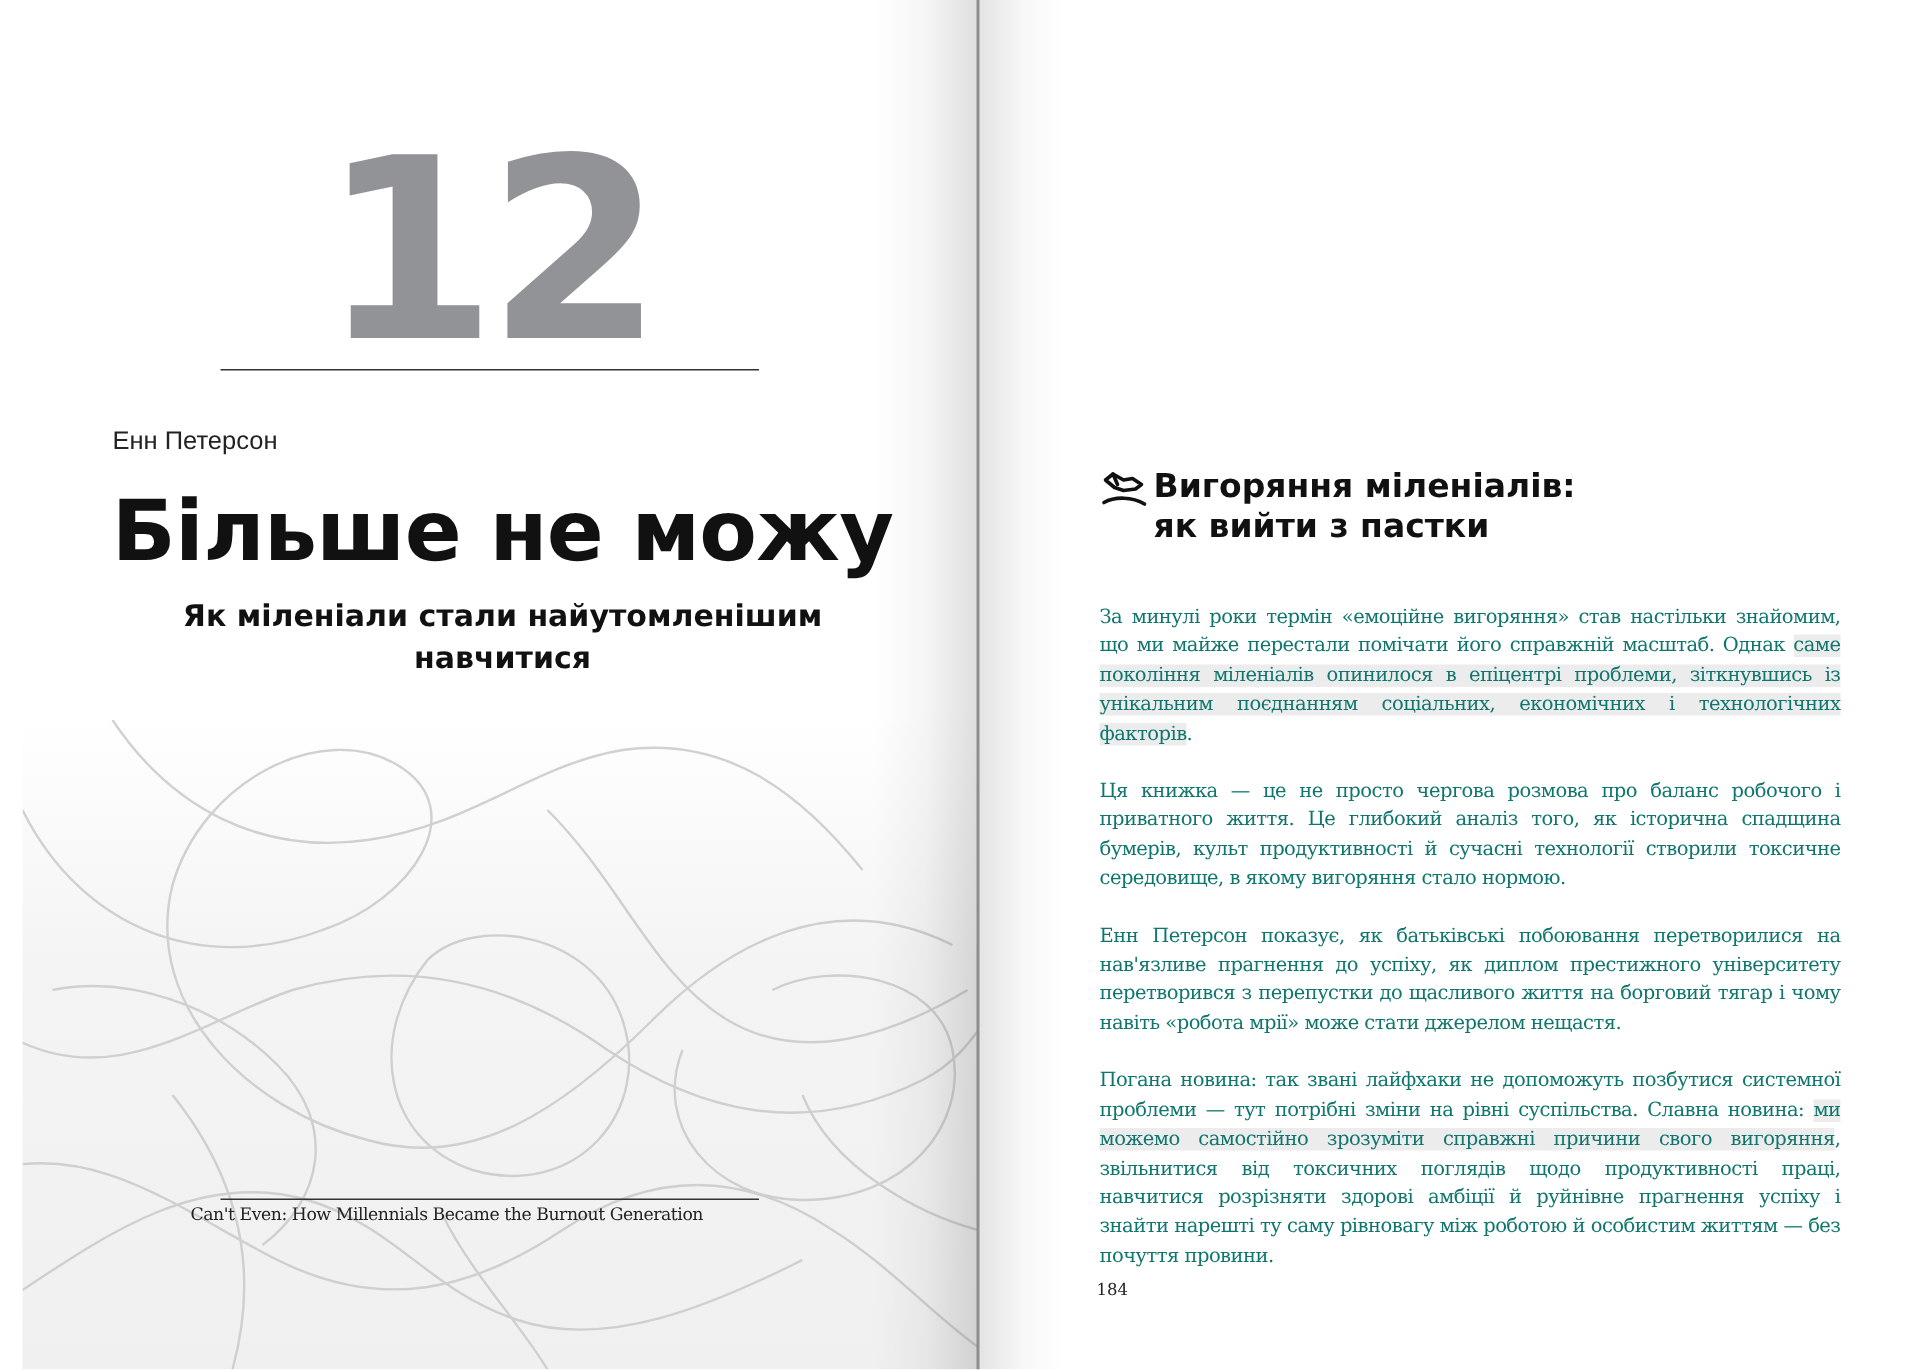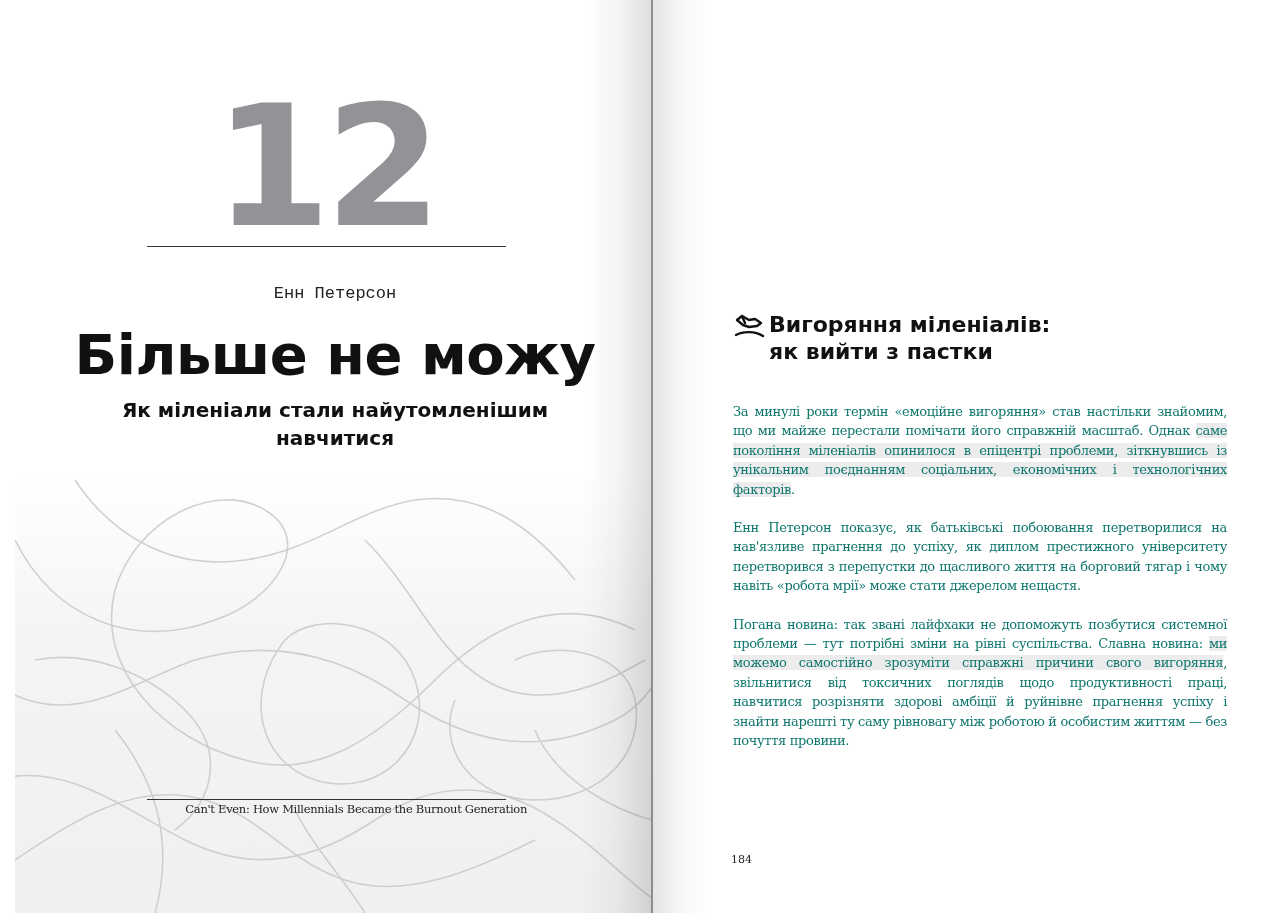--- a/index.html
+++ b/index.html
@@ -30,35 +30,35 @@
     }
     .swirls { position: absolute; left: 0; top: 480px; width: 637px; height: 433px; }
 
     .chapter-number {
       position: absolute; left: 130px; top: 92px; width: 360px; text-align: center;
       font-family: "DejaVu Sans", sans-serif; font-weight: bold;
       font-size: 168px; line-height: 150px; color: #929396; letter-spacing: -6px;
     }
     .chapter-rule { position: absolute; left: 132px; top: 246px; width: 359px; height: 1px; background: #333; }
     .author {
-      position: absolute; left: 60px; top: 284px; width: 520px; text-align: center;
-      font-family: Liberation Mono, monospace; font-size: 17px; color: #222;
+      position: absolute; left: 60px; top: 284px; width: 520px; 
+      font-family: Liberation Sans, sans-serif; font-size: 17px; color: #222;
     }
     .book-title {
       position: absolute; left: 40px; top: 322px; width: 560px; text-align: center;
       font-family: "DejaVu Sans", sans-serif; font-weight: bold; font-size: 56px; color: #111;
       letter-spacing: -0.5px;
     }
     .book-subtitle {
       position: absolute; left: 60px; top: 396px; width: 520px; text-align: center;
       font-family: "DejaVu Sans", sans-serif; font-weight: bold; font-size: 20px; line-height: 28px; color: #111;
     }
     .original-rule { position: absolute; left: 132px; top: 799px; width: 359px; height: 1px; background: #333; }
     .original-credit {
-      position: absolute; left: 112px; top: 803px; width: 400px; text-align: right;
+      position: absolute; left: 112px; top: 803px; width: 400px; text-align: left;
       font-family: "DejaVu Serif", serif; font-size: 11.5px; line-height: 13px; color: #222;
       letter-spacing: -0.3px;
     }
 
     .section-heading {
       position: absolute; left: 718px; top: 311px; width: 480px;
       font-family: "DejaVu Sans", sans-serif; font-weight: bold; font-size: 22px; line-height: 27px; color: #111;
     }
     .section-heading .heading-icon {
       position: absolute; left: 0; top: 2px; width: 34px; height: 26px;
@@ -128,18 +128,19 @@
         <path d="M9,3 L12,10"></path>
         <path d="M3,22 C10,18 22,18 30,23"></path>
       </g>
     </svg>
     <span class="heading-text">Вигоряння міленіалів:</span>
     <span class="heading-text">як вийти з пастки</span>
   </div>
 
   <div class="body-text">
     <p><span>За минулі роки термін «емоційне вигоряння» став настільки знайомим, що ми майже перестали помічати його справжній масштаб. Однак </span><span class="hl">саме покоління міленіалів опинилося в епіцентрі проблеми, зіткнувшись із унікальним поєднанням соціальних, економічних і технологічних факторів</span><span>.</span></p>
+    <p>Ця книжка — це не просто чергова розмова про баланс робочого і приватного життя. Це глибокий аналіз того, як історична спадщина бумерів, культ продуктивності й сучасні технології створили токсичне середовище, в якому вигоряння стало нормою.</p>
     <p>Енн Петерсон показує, як батьківські побоювання перетворилися на нав'язливе прагнення до успіху, як диплом престижного університету перетворився з перепустки до щасливого життя на борговий тягар і чому навіть «робота мрії» може стати джерелом нещастя.</p>
     <p><span>Погана новина: так звані лайфхаки не допоможуть позбутися системної проблеми — тут потрібні зміни на рівні суспільства. Славна новина: </span><span class="hl">ми можемо самостійно зрозуміти справжні причини свого вигоряння</span><span>, звільнитися від токсичних поглядів щодо продуктивності праці, навчитися розрізняти здорові амбіції й руйнівне прагнення успіху і знайти нарешті ту саму рівновагу між роботою й особистим життям — без почуття провини.</span></p>
   </div>
 
   <div class="page-number">184</div>
 </div>
 
 </body></html>

